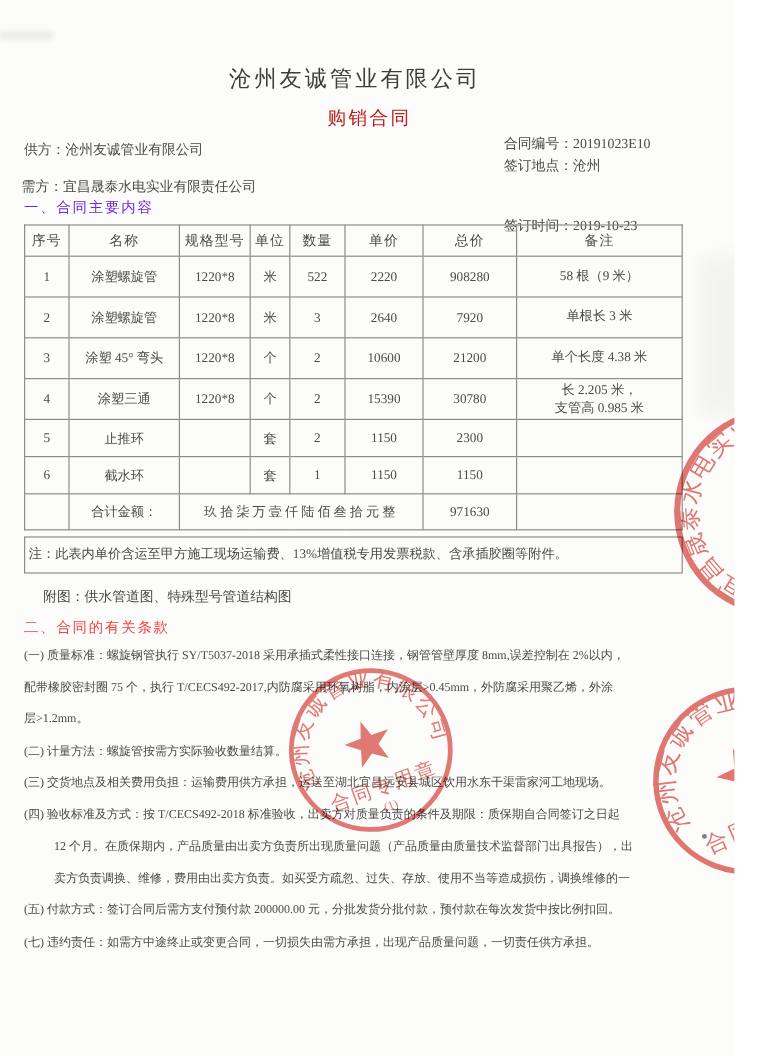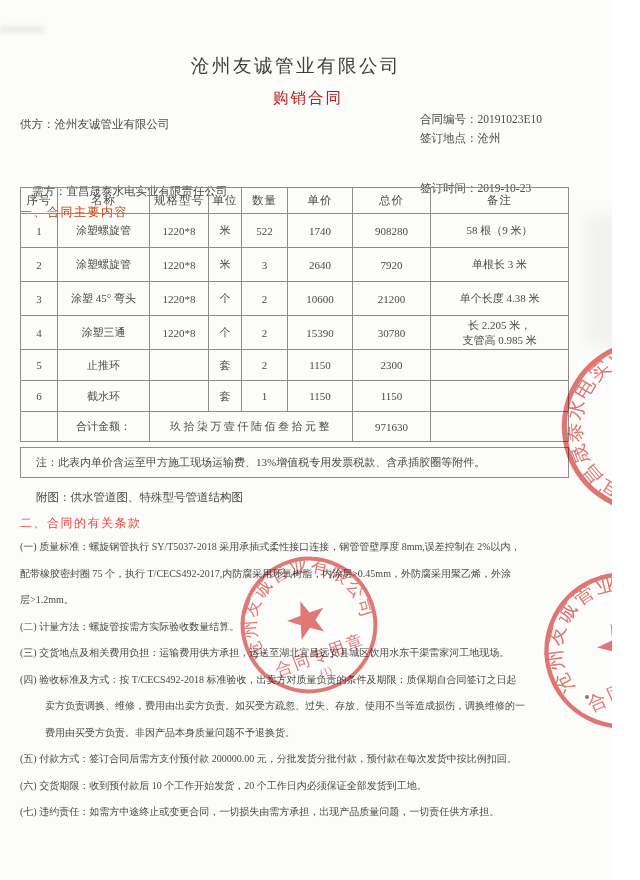--- a/index.html
+++ b/index.html
@@ -13,46 +13,46 @@
   .doc-title{
     position:absolute;left:20px;top:53px;width:552px;
     text-align:center;font-size:18.5px;letter-spacing:2.5px;color:#3e3d3c;
   }
   .doc-subtitle{
     position:absolute;left:32px;top:88px;width:552px;
     text-align:center;font-size:15.5px;letter-spacing:2px;color:#b91c1c;
   }
   .meta-line{position:absolute;font-size:11.5px;white-space:nowrap;color:#4a4948;}
   .supplier{left:20px;top:117px;}
-  .buyer{left:32px;top:148px;margin-top:36px;}
+  .buyer{left:18px;top:148px;}
   .contract-no{left:420px;top:112px;}
   .sign-place{left:420px;top:131px;}
   .sign-date{left:420px;top:149px;margin-top:32px;}
-  .s1-heading{position:absolute;left:20px;top:165px;font-size:12px;letter-spacing:1.5px;color:#c2410c;margin-top:39px;}
+  .s1-heading{position:absolute;left:20px;top:165px;font-size:12px;letter-spacing:1.5px;color:#6d28d9;}
   
   table.items{
     position:absolute;left:20px;top:187px;width:548px;
     border-collapse:collapse;table-layout:fixed;
   }
   table.items th,table.items td{
     border:1px solid #8f8d8b;text-align:center;vertical-align:middle;
     font-weight:normal;padding:0 2px;overflow:hidden;color:#4c4b4a;
   }
   table.items th{height:25px;font-size:11.5px;letter-spacing:1px;}
   table.items td{font-size:11px;}
   tr.r-tall{height:34px;}
   tr.r-short{height:31px;}
   tr.r-total{height:30px;}
   td.remark{white-space:pre-line;line-height:1.35;}
   td.total-words{letter-spacing:2.5px;font-size:11.5px;}
   
   .note-box{
     position:absolute;left:20px;top:447px;width:549px;height:31px;
     border:1px solid #8f8d8b;box-sizing:border-box;
-    line-height:29px;padding-left:15px;font-size:11px;white-space:nowrap;color:#4a4948;
+    line-height:29px;padding-left:3px;font-size:11px;white-space:nowrap;color:#4a4948;
   }
   .attachments{position:absolute;left:36px;top:490px;font-size:11.5px;white-space:nowrap;}
   .s2-heading{position:absolute;left:20px;top:515px;font-size:12px;letter-spacing:1.5px;color:#ef4444;}
   
   .clauses{position:absolute;left:20px;top:534px;width:610px;}
   .clause-line{line-height:26.5px;font-size:10px;white-space:nowrap;color:#4a4948;}
   .clause-line.ind{padding-left:25px;}
   
   .stamp{position:absolute;mix-blend-mode:multiply;}
   .st-ring{fill:none;stroke:#db5550;stroke-width:5.5;}
@@ -110,21 +110,21 @@
           <th>备注</th>
         </tr>
     </thead>
     <tbody>
         <tr class="r-tall">
           <td>1</td>
           <td>涂塑螺旋管</td>
           <td>1220*8</td>
           <td>米</td>
           <td>522</td>
-          <td>1740</td>
+          <td>2220</td>
           <td>908280</td>
           <td class="remark">58 根（9 米）</td>
         </tr>
         <tr class="r-tall">
           <td>2</td>
           <td>涂塑螺旋管</td>
           <td>1220*8</td>
           <td>米</td>
           <td>3</td>
           <td>2640</td>
@@ -195,28 +195,25 @@
         <div class="clause-line">层&gt;1.2mm。</div>
       </div>
       <div>
         <div class="clause-line">(二) 计量方法：螺旋管按需方实际验收数量结算。</div>
       </div>
       <div>
         <div class="clause-line">(三) 交货地点及相关费用负担：运输费用供方承担，运送至湖北宜昌远安县城区饮用水东干渠雷家河工地现场。</div>
       </div>
       <div>
         <div class="clause-line">(四) 验收标准及方式：按 T/CECS492-2018 标准验收，出卖方对质量负责的条件及期限：质保期自合同签订之日起</div>
+        <div class="clause-line ind">12 个月。在质保期内，产品质量由出卖方负责所出现质量问题（产品质量由质量技术监督部门出具报告），出</div>
         <div class="clause-line ind">卖方负责调换、维修，费用由出卖方负责。如买受方疏忽、过失、存放、使用不当等造成损伤，调换维修的一</div>
-        <div class="clause-line ind">费用由买受方负责。非因产品本身质量问题不予退换货。</div>
       </div>
       <div>
         <div class="clause-line">(五) 付款方式：签订合同后需方支付预付款 200000.00 元，分批发货分批付款，预付款在每次发货中按比例扣回。</div>
-      </div>
-      <div>
-        <div class="clause-line">(六) 交货期限：收到预付款后 10 个工作开始发货，20 个工作日内必须保证全部发货到工地。</div>
       </div>
       <div>
         <div class="clause-line">(七) 违约责任：如需方中途终止或变更合同，一切损失由需方承担，出现产品质量问题，一切责任供方承担。</div>
       </div>
     </div>
 
   <svg class="stamp" style="left:557px;top:335px;width:183px;height:183px;" viewBox="-100 -100 200 200" aria-hidden="true">
     <g transform="rotate(-32)" opacity="0.8">
       <circle class="st-ring" r="92"></circle>
       <path id="arcA" d="M -60.6,42.4 A 74 74 0 1 1 60.6,42.4" fill="none"></path>

